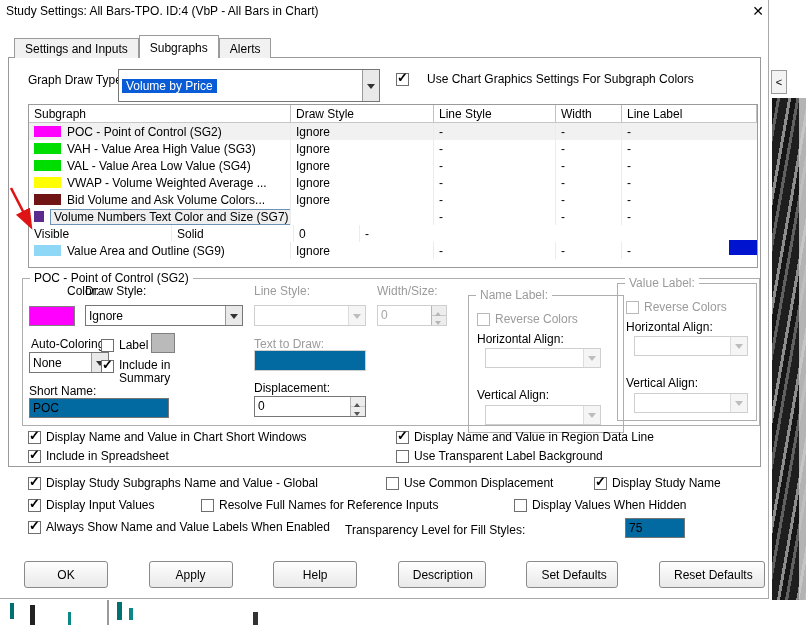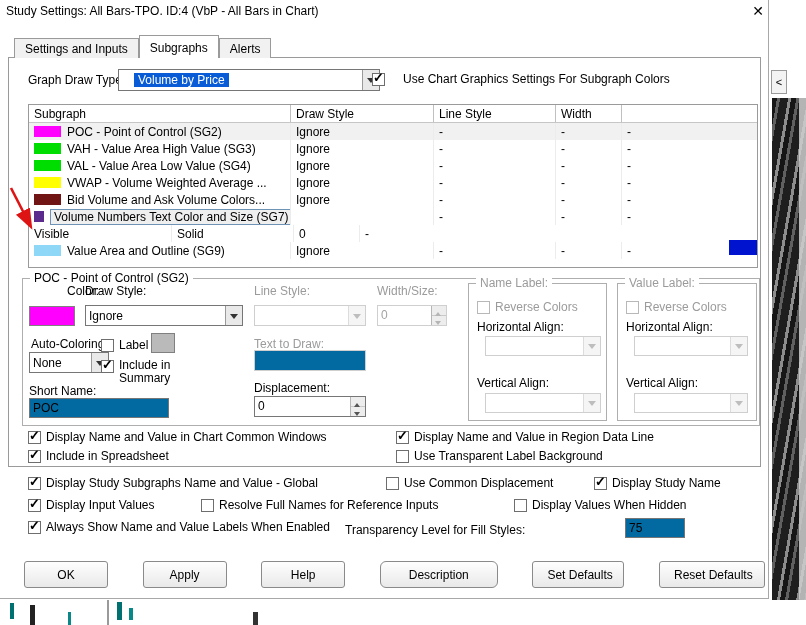--- a/index.html
+++ b/index.html
@@ -107,37 +107,38 @@
   <div class="closex">✕</div>
 
   <div class="tabstrip">
     <div class="tab">Settings and Inputs</div>
     <div class="tab active">Subgraphs</div>
     <div class="tab">Alerts</div>
   </div>
   <div class="panel"></div>
 
   <div class="lbl" style="left:28px;top:73px;">Graph Draw Type:</div>
-  <div class="combo" style="left:118px;top:69px;width:262px;height:22px;padding-left:12px;">
+  <div class="combo" style="left:118px;top:69px;width:262px;height:33px;">
     <div class="cval">
         <span class="hl" style="background-color: rgb(10, 92, 214);">Volume by Price</span>
       </div>
     <div class="cbtn"></div>
   </div>
-  <div class="check" style="left:372px;top:72px;gap:18px;">
+  <div class="check" style="left:396px;top:72px;gap:18px;">
     <span class="cb checked"></span>
     <span class="t">Use Chart Graphics Settings For Subgraph Colors</span>
   </div>
 
   <div class="sgtable">
     <div class="trow thead">
       <div class="tc c0">Subgraph</div>
       <div class="tc c1">Draw Style</div>
       <div class="tc c2">Line Style</div>
       <div class="tc c3">Width</div>
+      <div class="tc c4">Line Label</div>
     </div>
 
     <div class="trow row-shaded">
       <div class="tc c0">
           <span class="swatch" style="background-color: rgb(255, 0, 255);"></span>
           <span>POC - Point of Control (SG2)</span>
         </div>
       <div class="tc c1">Ignore</div>
       <div class="tc c2">-</div>
       <div class="tc c3">-</div>
@@ -269,21 +270,21 @@
     <input class="field" style="left: 6px; top: 119px; width: 140px; height: 20px;" value="POC">
     <div class="lbl" style="left:231px;top:102px;">Displacement:</div>
     <div class="spin" style="left:231px;top:117px;width:112px;height:21px;">
       <div class="sval">0</div>
       <div class="sbtns">
           <span class="up"></span>
           <span class="dn"></span>
         </div>
     </div>
 
-    <div class="group" style="left:445px;top:4px;width:139px;height:138px;padding-left:20px;">
+    <div class="group" style="left:445px;top:16px;width:156px;height:138px;padding-left:20px;">
       <div class="legend gray">Name Label:</div>
       <div class="check" style="left:8px;top:16px;">
         <span class="cb dis"></span>
         <span class="t gray">Reverse Colors</span>
       </div>
       <div class="lbl" style="left:8px;top:36px;">Horizontal Align:</div>
       <div class="combo disabled" style="left:16px;top:52px;width:116px;height:20px;">
         <div class="cval"></div>
           <div class="cbtn"></div>
       </div>
@@ -308,21 +309,21 @@
       <div class="lbl" style="left:8px;top:92px;">Vertical Align:</div>
       <div class="combo disabled" style="left:16px;top:109px;width:114px;height:20px;">
         <div class="cval"></div>
           <div class="cbtn"></div>
       </div>
     </div>
   </div>
 
   <div class="check" style="left:28px;top:430px;">
     <span class="cb checked"></span>
-    <span class="t">Display Name and Value in Chart Common Windows</span>
+    <span class="t">Display Name and Value in Chart Short Windows</span>
   </div>
   <div class="check" style="left:396px;top:430px;">
     <span class="cb checked"></span>
     <span class="t">Display Name and Value in Region Data Line</span>
   </div>
   <div class="check" style="left:28px;top:449px;">
     <span class="cb checked"></span>
     <span class="t">Include in Spreadsheet</span>
   </div>
   <div class="check" style="left:396px;top:449px;">
@@ -358,18 +359,18 @@
     <span class="cb"></span>
     <span class="t">Display Values When Hidden</span>
   </div>
   <div class="lbl" style="left:345px;top:523px;">Transparency Level for Fill Styles:</div>
   <input class="field" style="left: 625px; top: 518px; width: 60px; height: 20px;" value="75">
 
   <div class="btnrow">
     <button class="wbtn" style="width:84px;">OK</button>
     <button class="wbtn" style="width:84px;">Apply</button>
     <button class="wbtn" style="width:84px;">Help</button>
-    <button class="wbtn" style="width:118px;border-radius:6px;">Description</button>
+    <button class="wbtn" style="width:88px;">Description</button>
     <button class="wbtn" style="width:92px;">Set Defaults</button>
     <button class="wbtn" style="width:106px;">Reset Defaults</button>
   </div>
 
 </div>
 
 </body></html>

